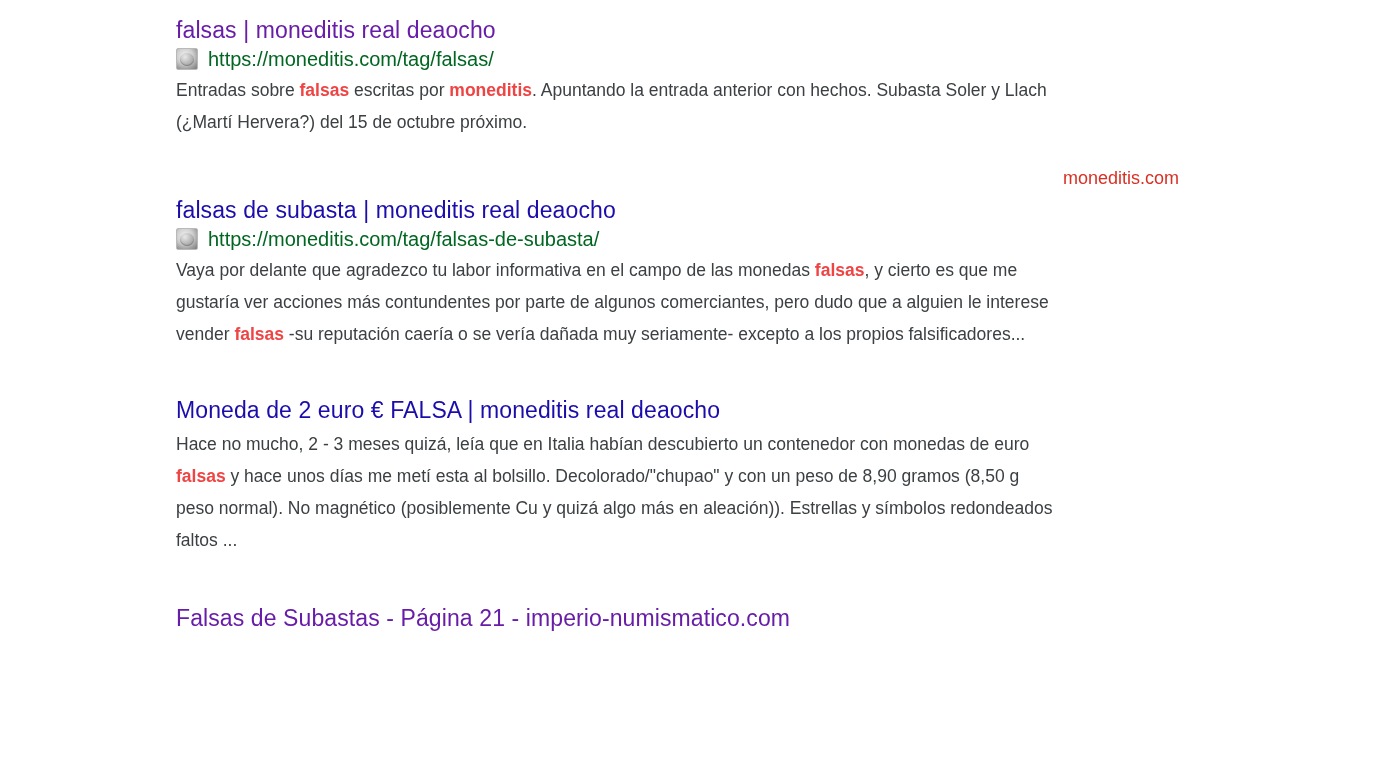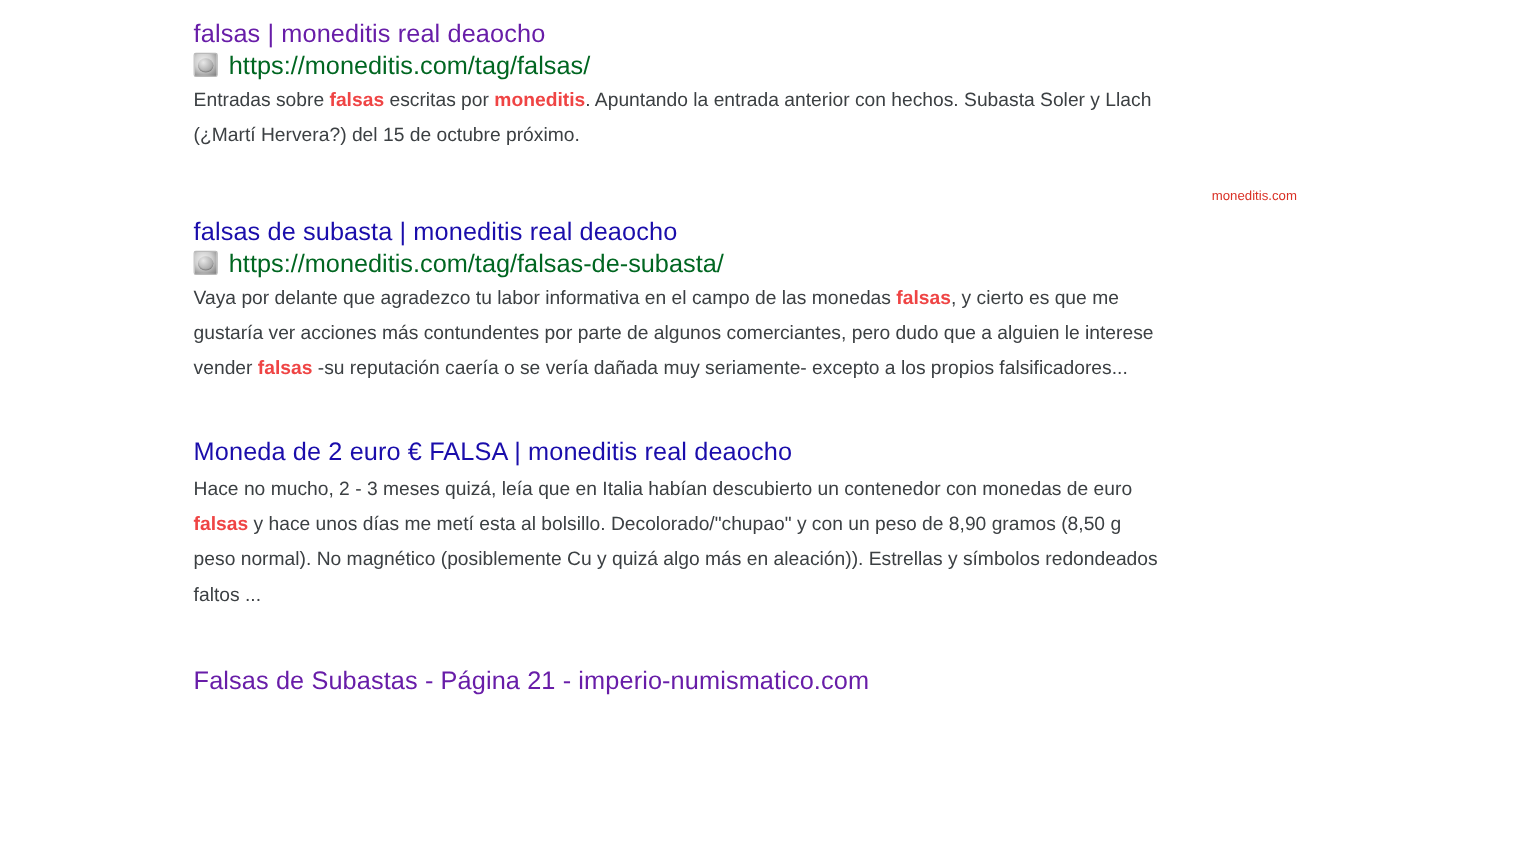--- a/index.html
+++ b/index.html
@@ -65,21 +65,21 @@
     position: absolute;
     left: 3px;
     top: 4px;
     width: 14px;
     height: 13px;
     border-radius: 50%;
     background: radial-gradient(circle at 35% 30%, #e8e8e8 0%, #b5b5b5 55%, #8c8c8c 100%);
     box-shadow: inset 0 -1px 1px rgba(0,0,0,0.25);
   }
   .result-url {
-    font-size: 23px;
+    font-size: 20px;
     line-height: 22px;
     color: #006621;
     white-space: nowrap;
     cursor: pointer;
   }
   .result-snippet {
     font-size: 17.5px;
     line-height: 32px;
     color: #3c4043;
     max-width: 890px;
@@ -88,21 +88,21 @@
     font-weight: bold;
     color: #ef4444;
   }
   .snippet-narrow {
     max-width: 880px;
   }
   .sitename {
     position: absolute;
     right: 201px;
     top: 166px;
-    font-size: 12px;
+    font-size: 18px;
     line-height: 24px;
     color: #d93025;
     text-align: right;
     white-space: nowrap;
   }
   .r1 { margin-top: 16px; }
   .r2 { margin-top: 58px; }
   .r3 { margin-top: 46px; }
   .r4 { margin-top: 48px; }
 </style>

